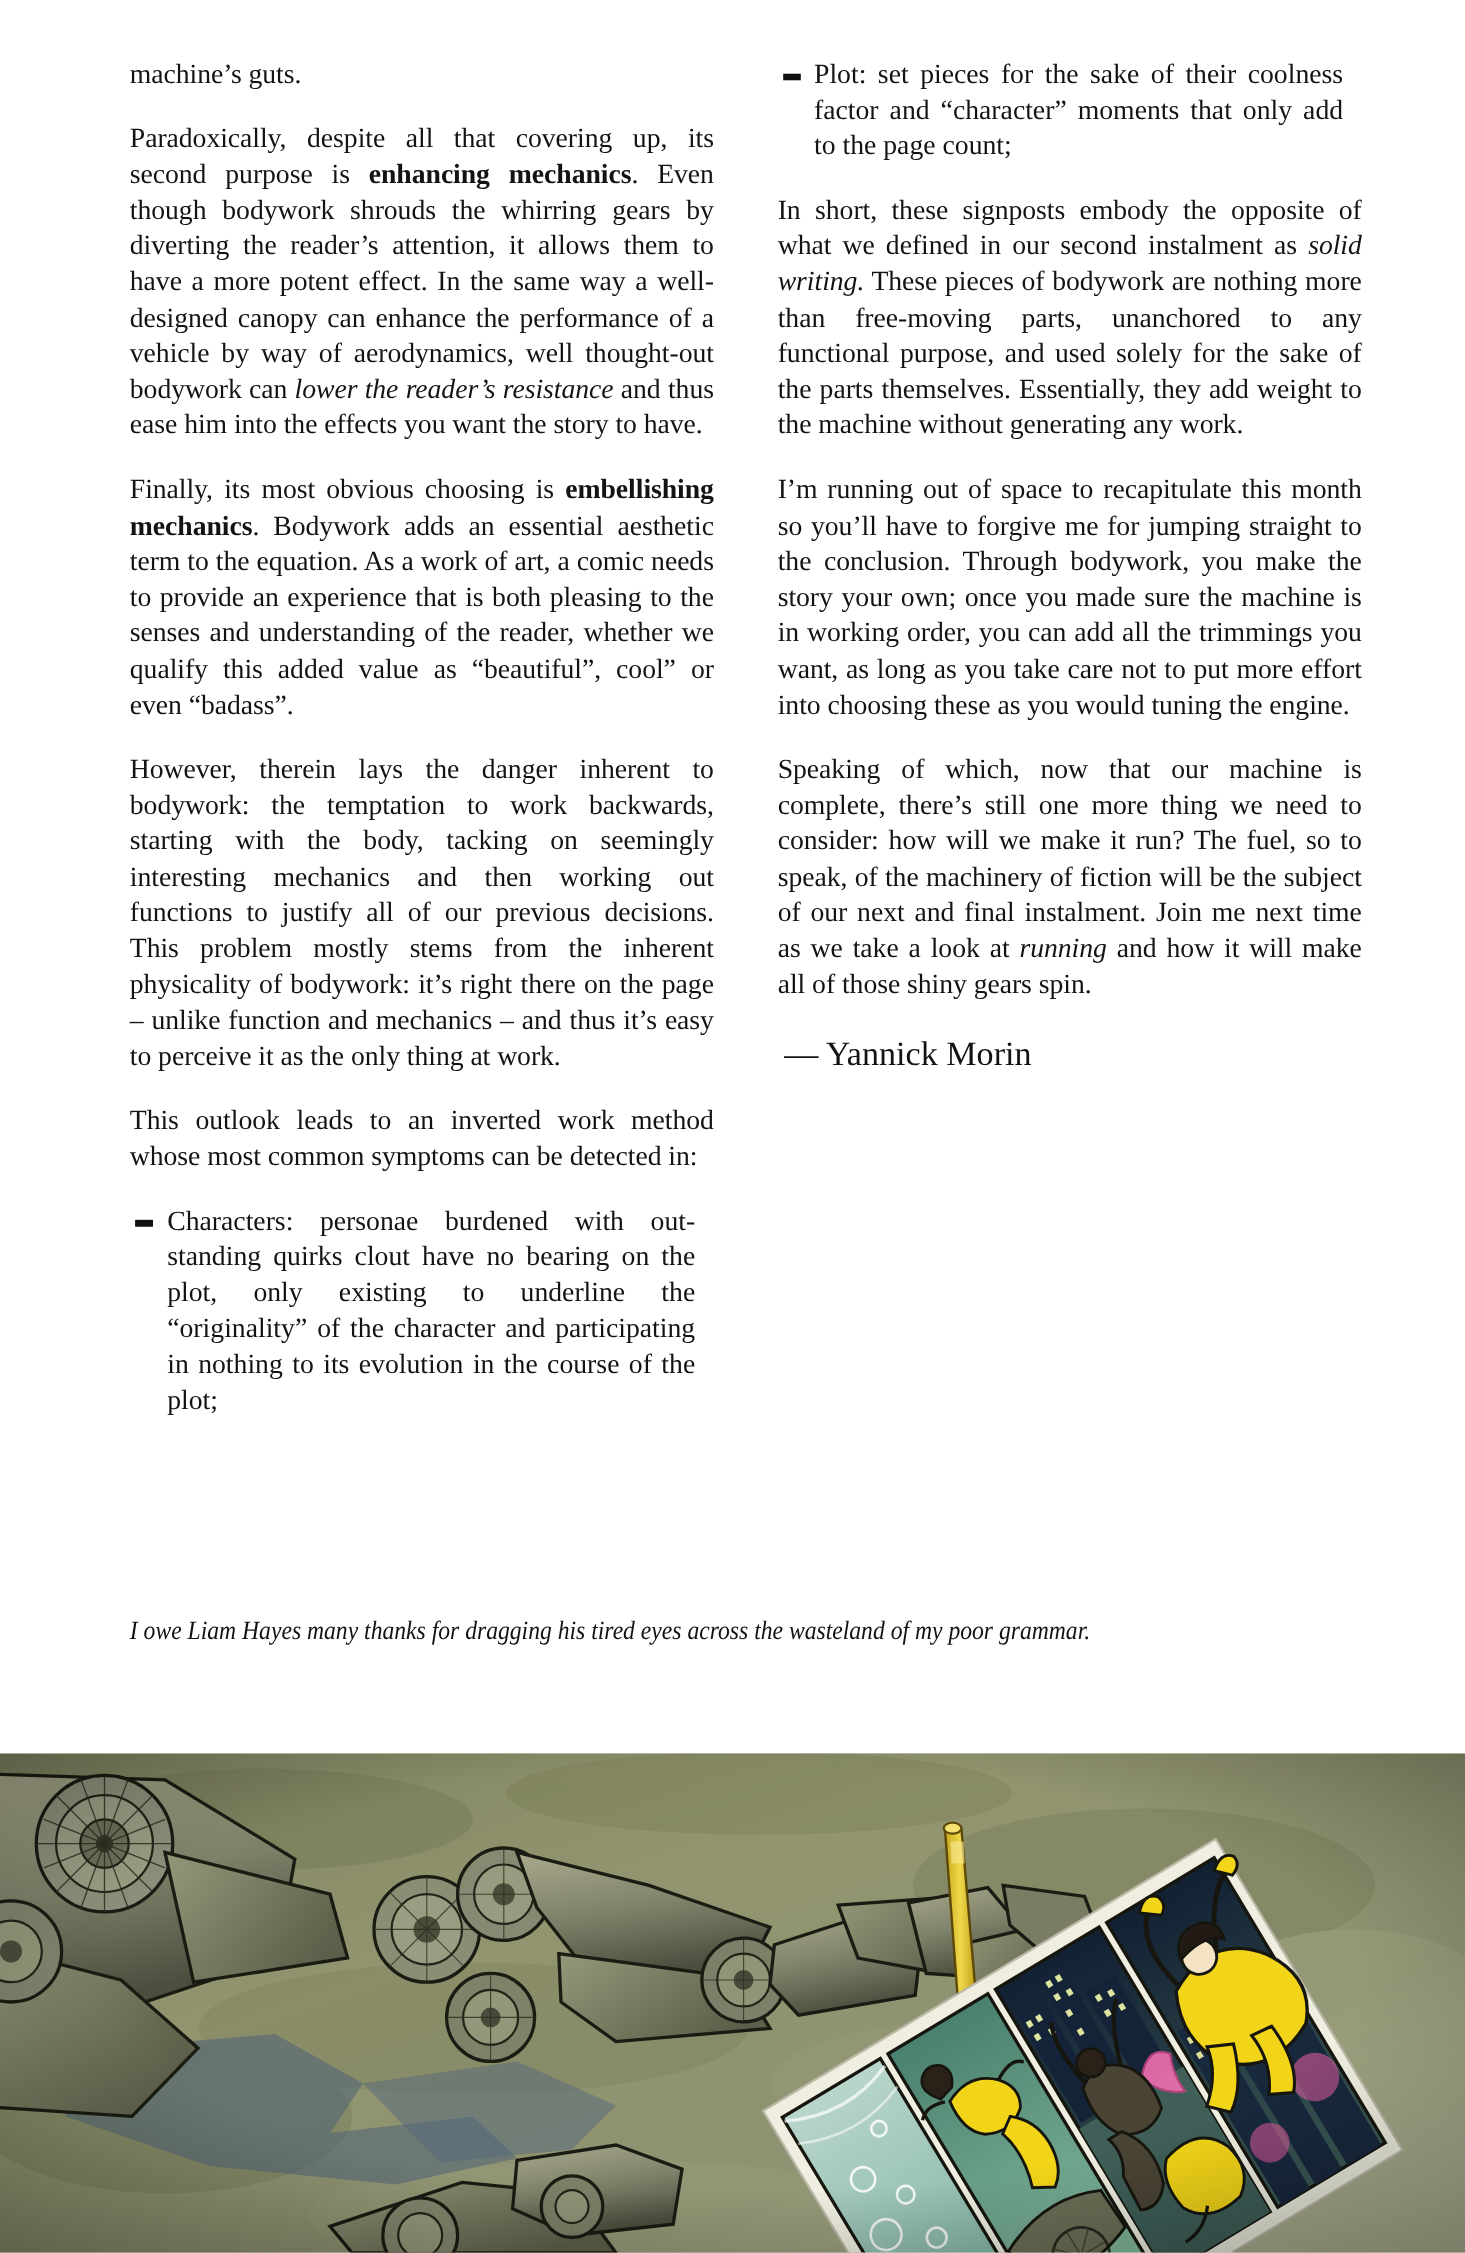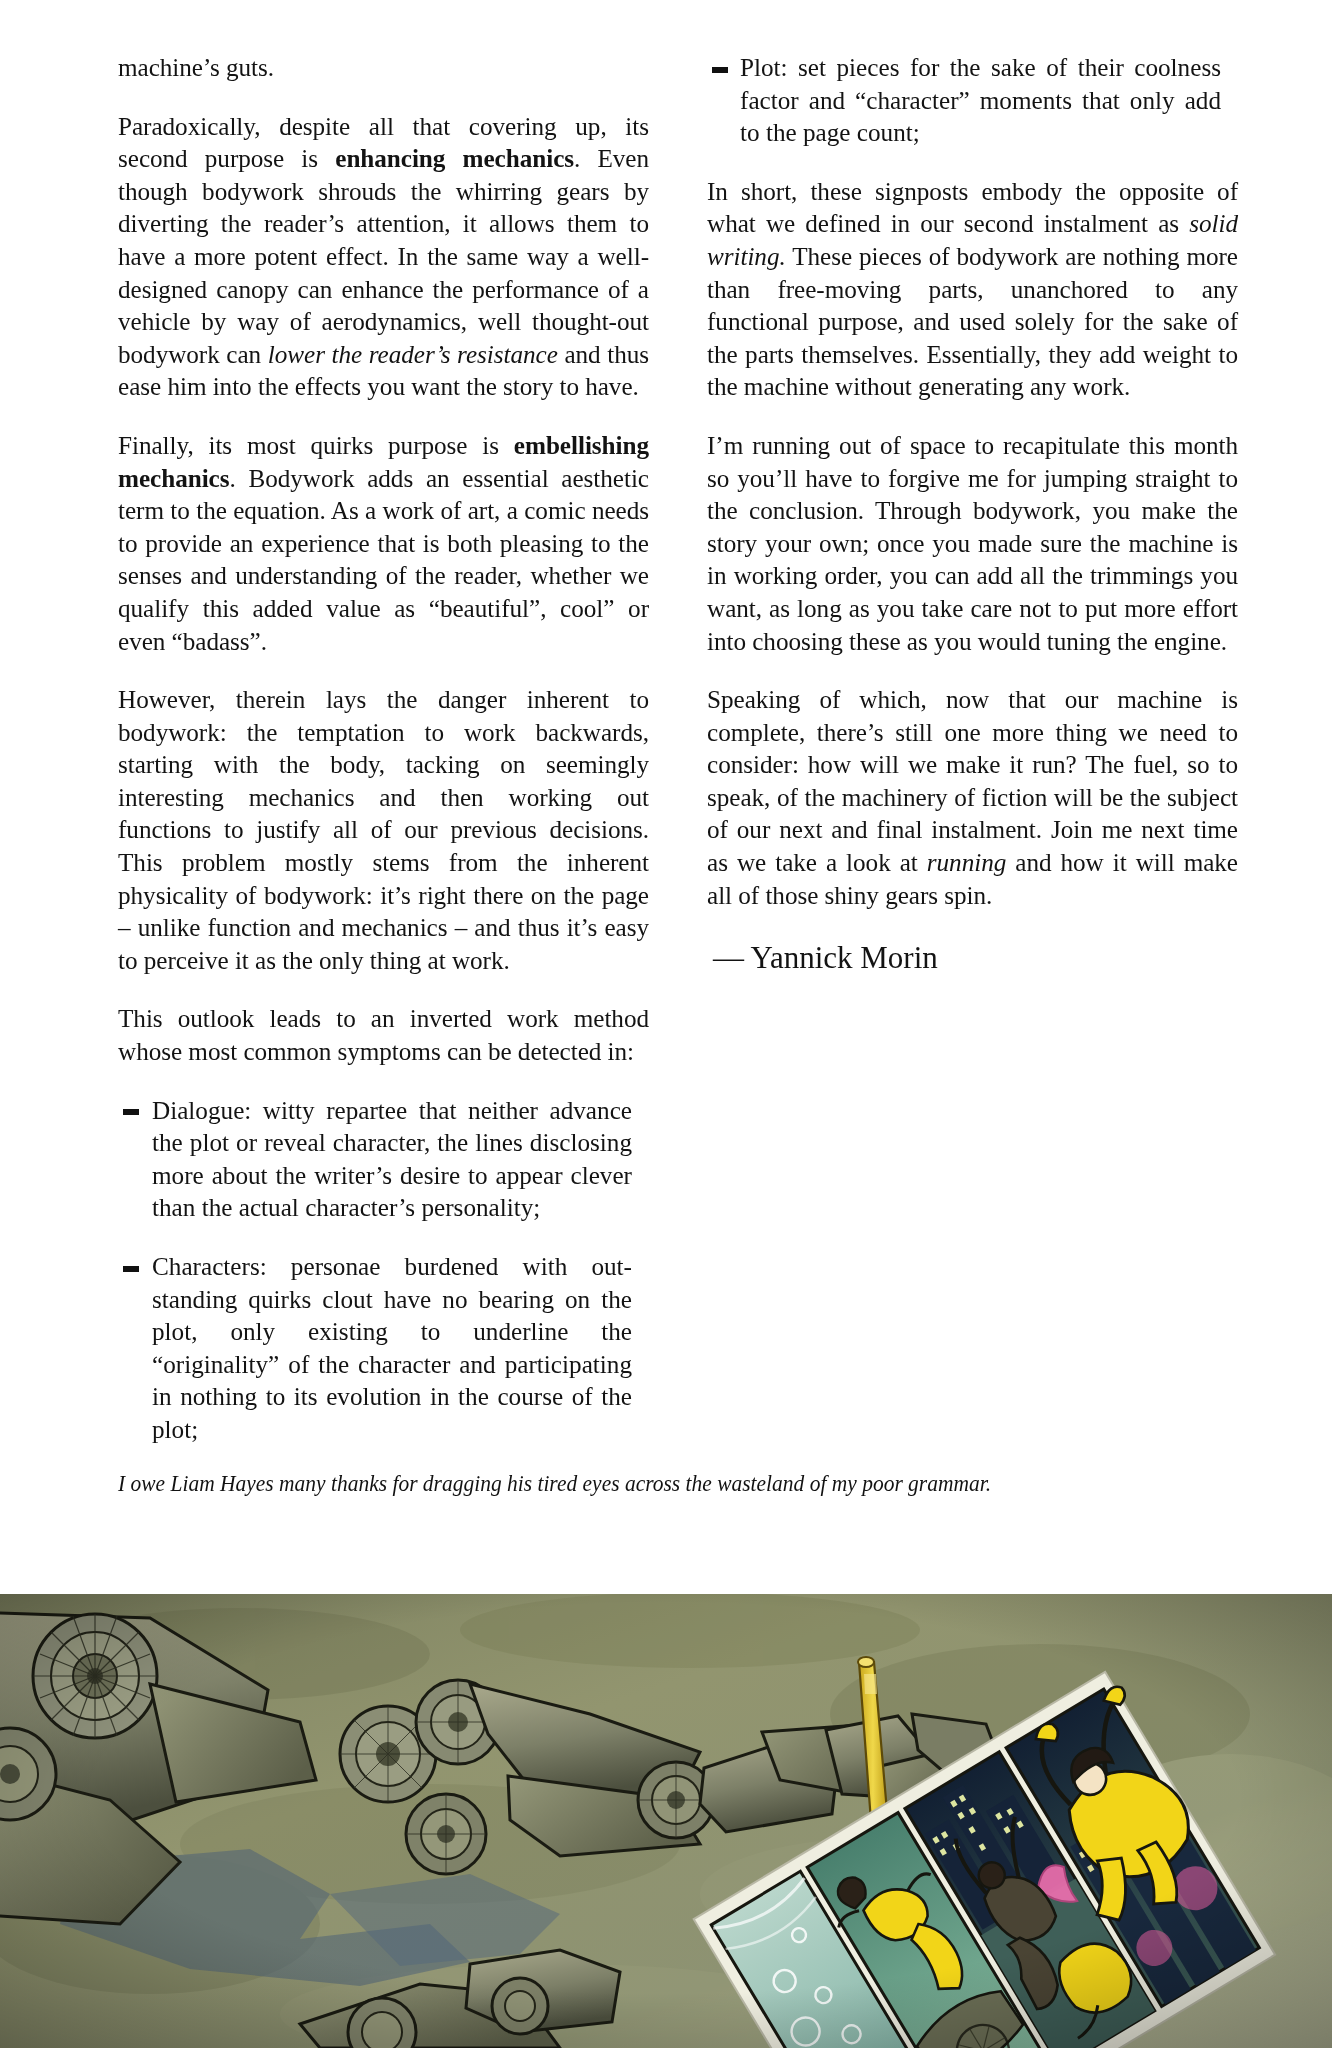--- a/index.html
+++ b/index.html
@@ -131,30 +131,29 @@
 
   <div class="text-area">
     <div class="columns">
 
       <div class="col col-left">
 
         <p class="body first-line">machine’s guts.</p>
 
         <p class="body"><span>Paradoxically, despite all that covering up, its second purpose is </span><b>enhancing mechanics</b><span>. Even though bodywork shrouds the whirring gears by diverting the reader’s attention, it allows them to have a more potent effect. In the same way a well-designed canopy can enhance the perfor­mance of a vehicle by way of aerodynamics, well thought-out bodywork can </span><i>lower the reader’s resistance</i><span> and thus ease him into the effects you want the story to have.</span></p>
 
-        <p class="body"><span>Finally, its most quirks purpose is </span><b>embellish­ing mechanics</b><span>. Bodywork adds an essential aesthetic term to the equation. As a work of art, a comic needs to provide an experience that is both pleasing to the senses and understanding of the reader, whether we qualify this added value as “beautiful”, cool” or even “badass”.</span></p>
+        <p class="body"><span>Finally, its most obvious choosing is </span><b>embellish­ing mechanics</b><span>. Bodywork adds an essential aesthetic term to the equation. As a work of art, a comic needs to provide an experience that is both pleasing to the senses and understanding of the reader, whether we qualify this added value as “beautiful”, cool” or even “badass”.</span></p>
 
         <p class="body">However, therein lays the danger inherent to bodywork: the temptation to work backwards, starting with the body, tacking on seemingly interesting mechanics and then working out functions to justify all of our previous decisions. This problem mostly stems from the inherent physicality of bodywork: it’s right there on the page – unlike function and mechanics – and thus it’s easy to perceive it as the only thing at work.</p>
 
         <p class="body">This outlook leads to an inverted work method whose most common symptoms can be detected in:</p>
 
         <ul class="bullets">
           <li>
             <span class="dash-icon"></span>
-            <span>Dialogue: witty repartee that neither advance the plot or reveal character, the lines disclos­ing more about the writer’s desire to appear clever than the actual character’s personality;</span>
           </li>
           <li>
             <span class="dash-icon"></span>
             <span>Characters: personae burdened with out­standing quirks clout have no bearing on the plot, only existing to underline the “originality” of the character and participating in nothing to its evolution in the course of the plot;</span>
           </li>
         </ul>
 
       </div>
 
       <div class="col col-right">

